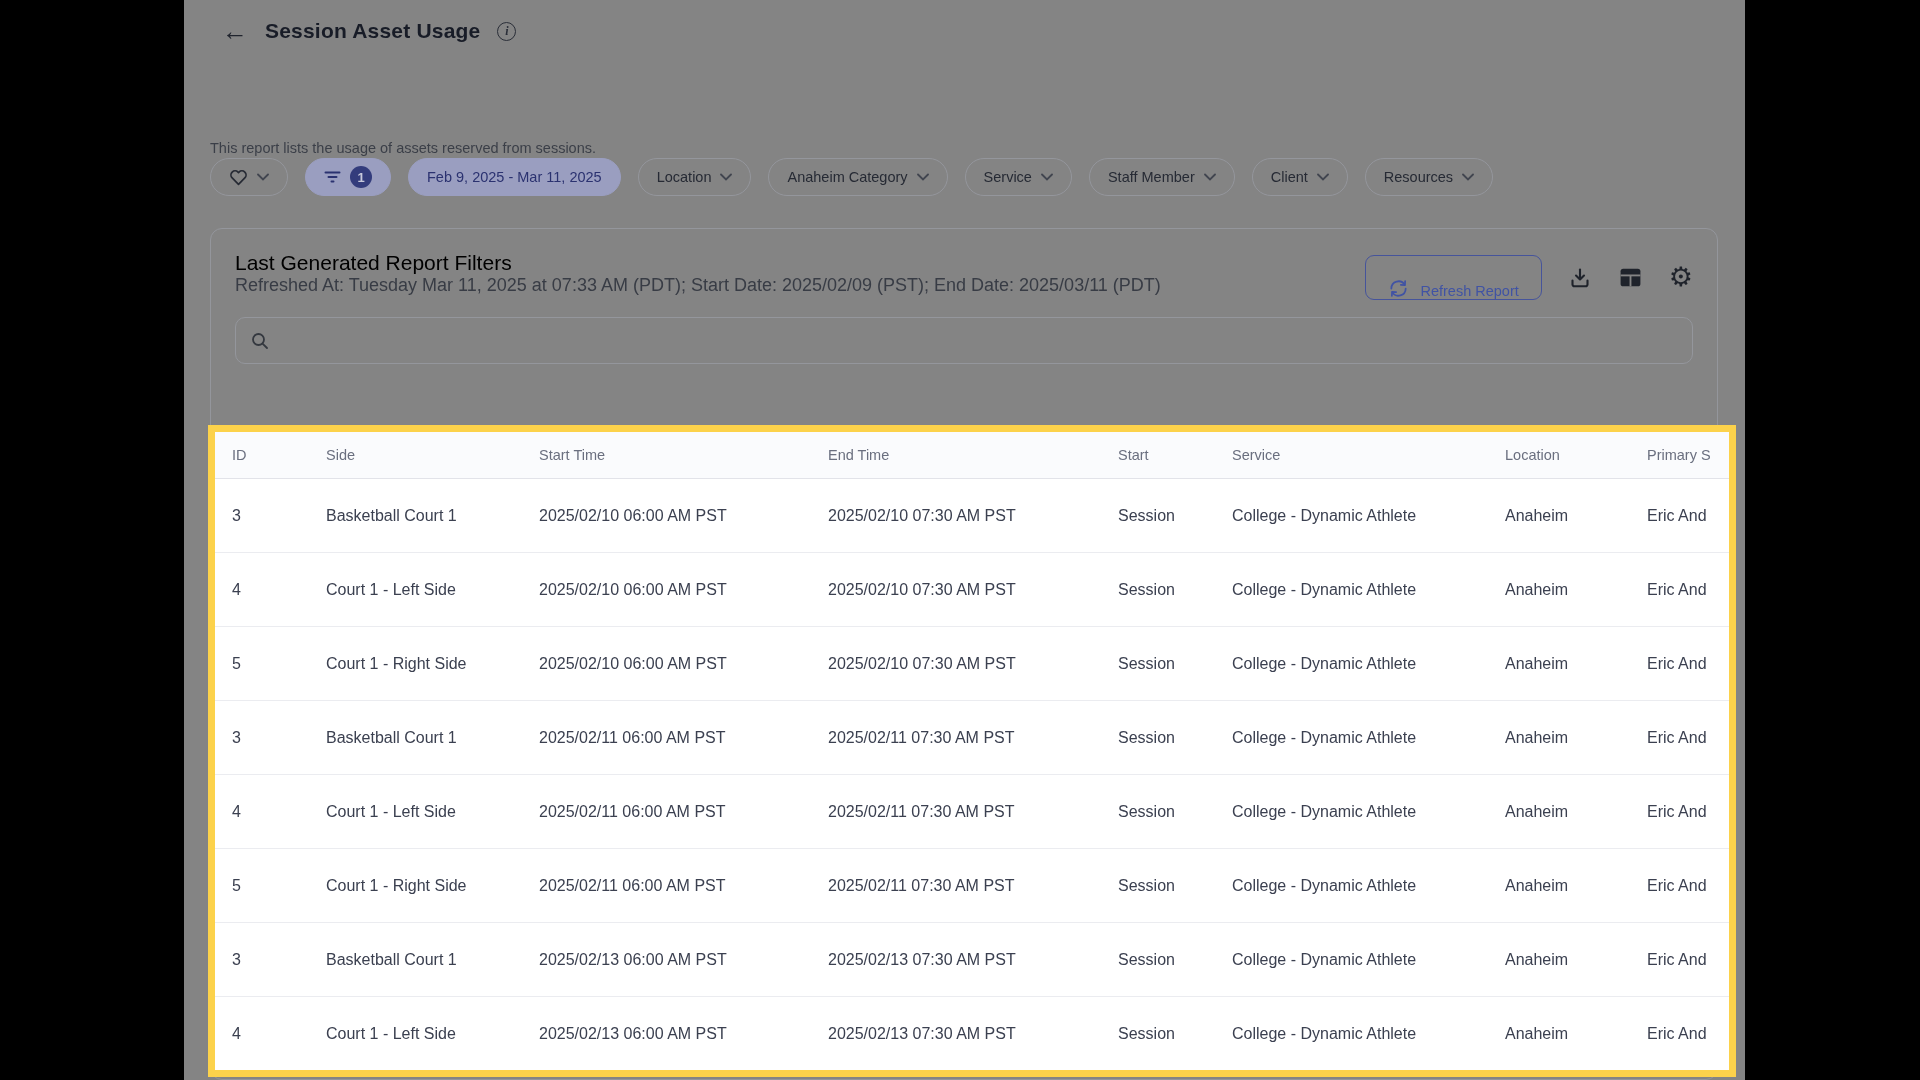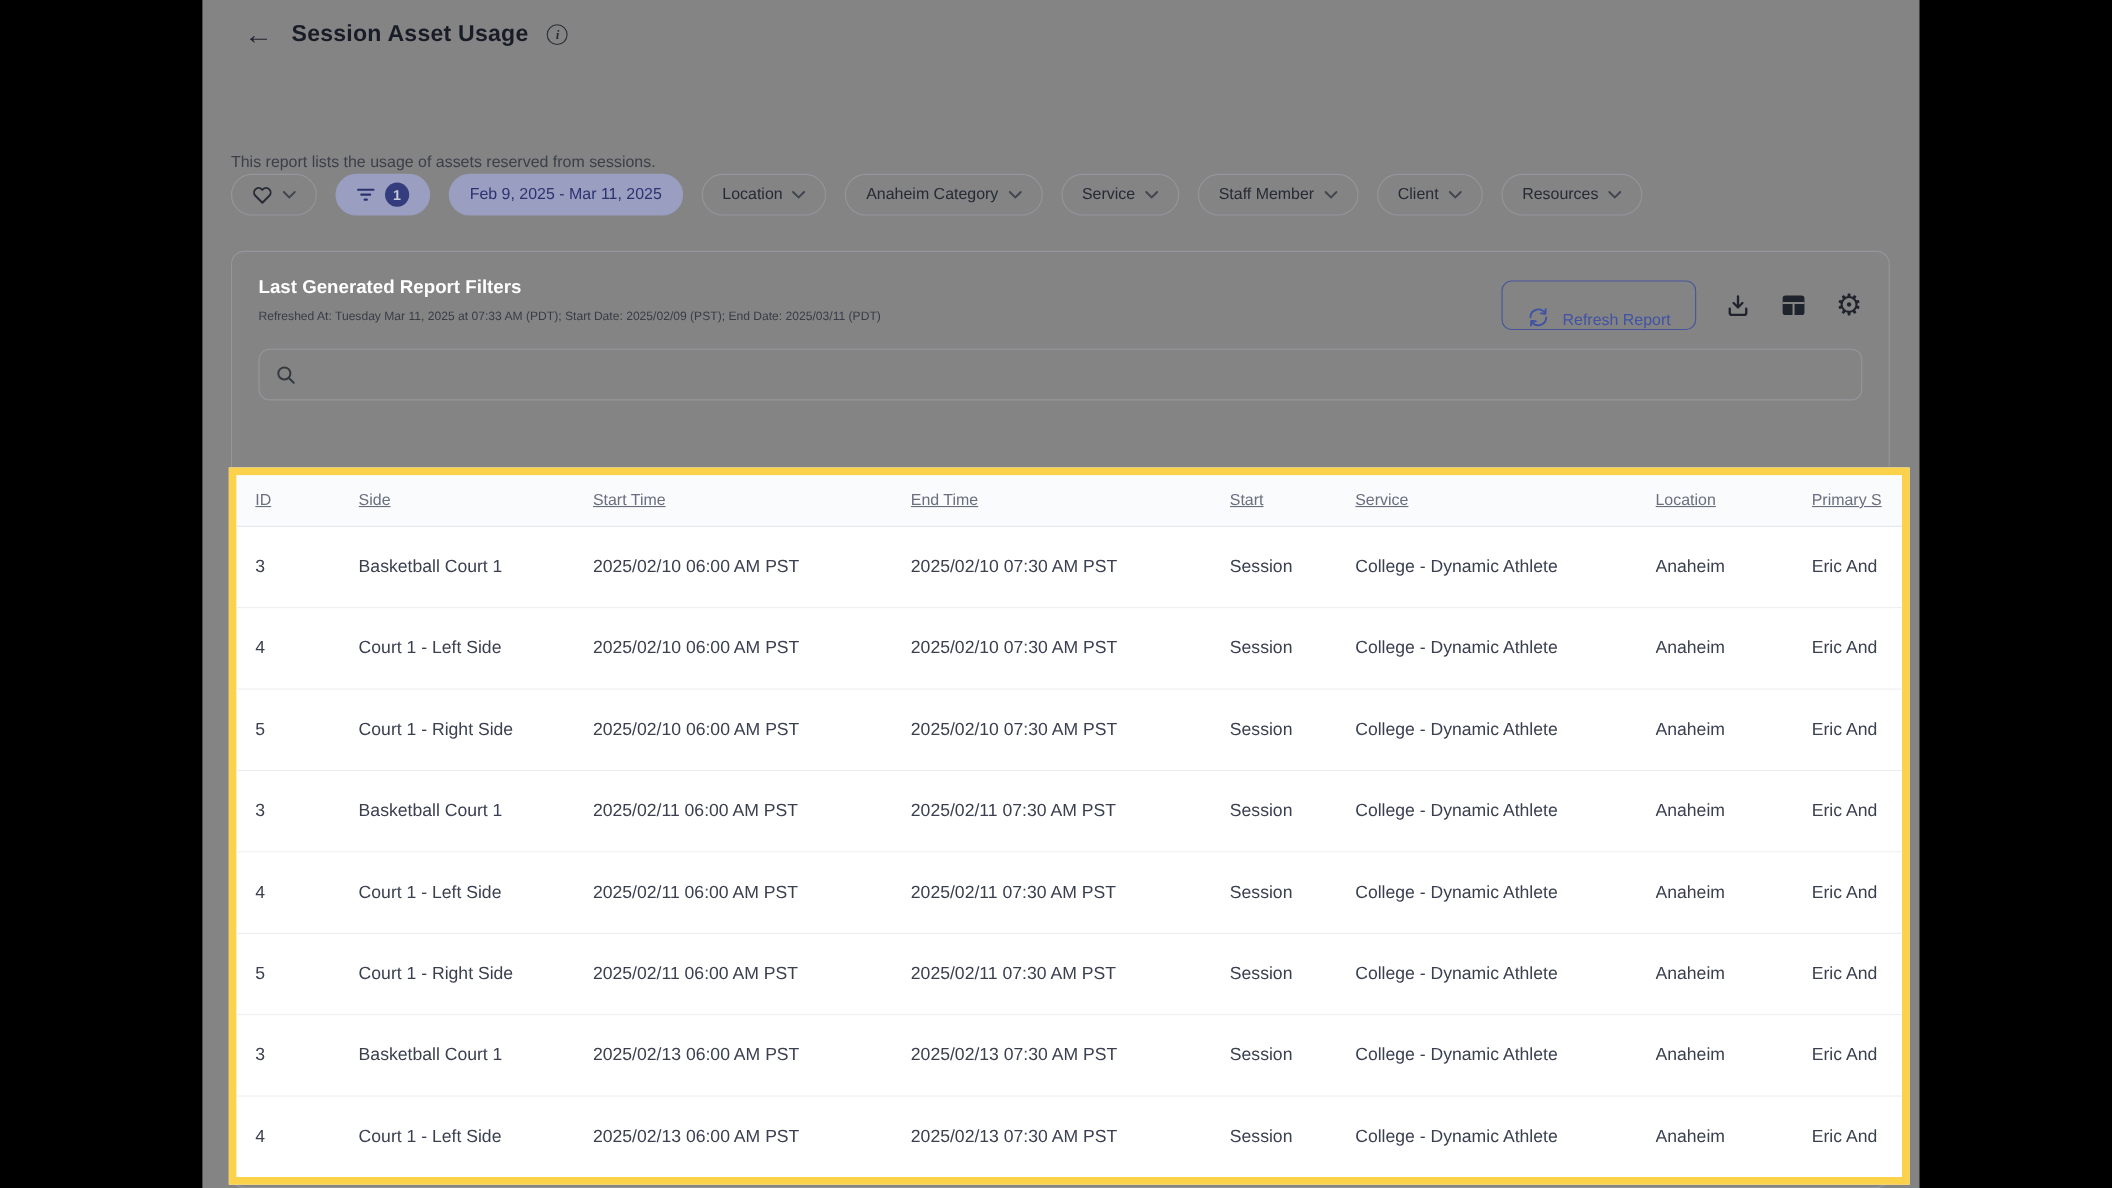--- a/index.html
+++ b/index.html
@@ -36,22 +36,22 @@
   .chip-icon { display:flex; align-items:center; }
   .badge { width:22px; height:22px; border-radius:50%; background:#333c7c; color:#c7c9db;
     font-size:13px; font-weight:700; display:flex; align-items:center; justify-content:center; }
 
   
   .card {
     position:absolute; left:26px; top:228px; width:1508px; height:852px;
     border:1px solid #94969c; border-radius:12px; padding:22px 24px 0 24px;
   }
   .card-head-row { display:flex; justify-content:space-between; align-items:flex-start; }
-  .card-title { font-size:17px; font-weight:700; color:#ffffff; }
-  .refresh-line { margin-top:11px; font-size:11px; color:#383c45; }
+  .card-title { font-size:21px; font-weight:400; color:#000000; }
+  .refresh-line { font-size:18px; color:#383c45; }
   .actions { display:flex; align-items:center; gap:26px; margin-top:4px; }
   .refresh-btn {
     display:flex; align-items:flex-end; gap:11px; height:45px; padding:0 22px;
     border:1.5px solid #46549b; border-radius:9px; color:#4053a4;
     font-size:14.5px; font-weight:500; cursor:pointer; background:transparent;
   }
   .icon-btn { color:#1f232b; display:flex; align-items:center; cursor:pointer; }
   .gear-glyph { font-size:27px; line-height:1; color:#1f232b; }
 
   .search-box {
@@ -65,21 +65,21 @@
   .highlight-box {
     position:absolute; left:24px; top:425px; width:1528px; height:652px;
     border:7px solid #fcd24b; background:#fff; overflow:hidden; z-index:10;
   }
   .grid-row {
     display:grid;
     grid-template-columns:94px 213px 289px 290px 114px 273px 142px minmax(0,1fr);
     padding-left:17px; align-items:center;
   }
   .thead { height:47px; background:#fafbfd; border-bottom:1px solid #e2e3e9; }
-  .thead .hcell { font-size:14.5px; font-weight:500; color:#6a6f7f; white-space:nowrap; overflow:hidden; cursor:pointer;text-decoration:underline; }
+  .thead .hcell { font-size:14.5px; font-weight:500; color:#6a6f7f; white-space:nowrap; overflow:hidden; cursor:pointer; }
   .trow { height:74px; background:#fff; border-bottom:1px solid #ebecf0; }
   .trow .cell { font-size:16px; color:#3b4050; white-space:nowrap; overflow:hidden; padding-right:8px; }
 
   svg { display:block; }
 </style>
 </head>
 <body>
 
 <div class="screen">
   <div class="app">

